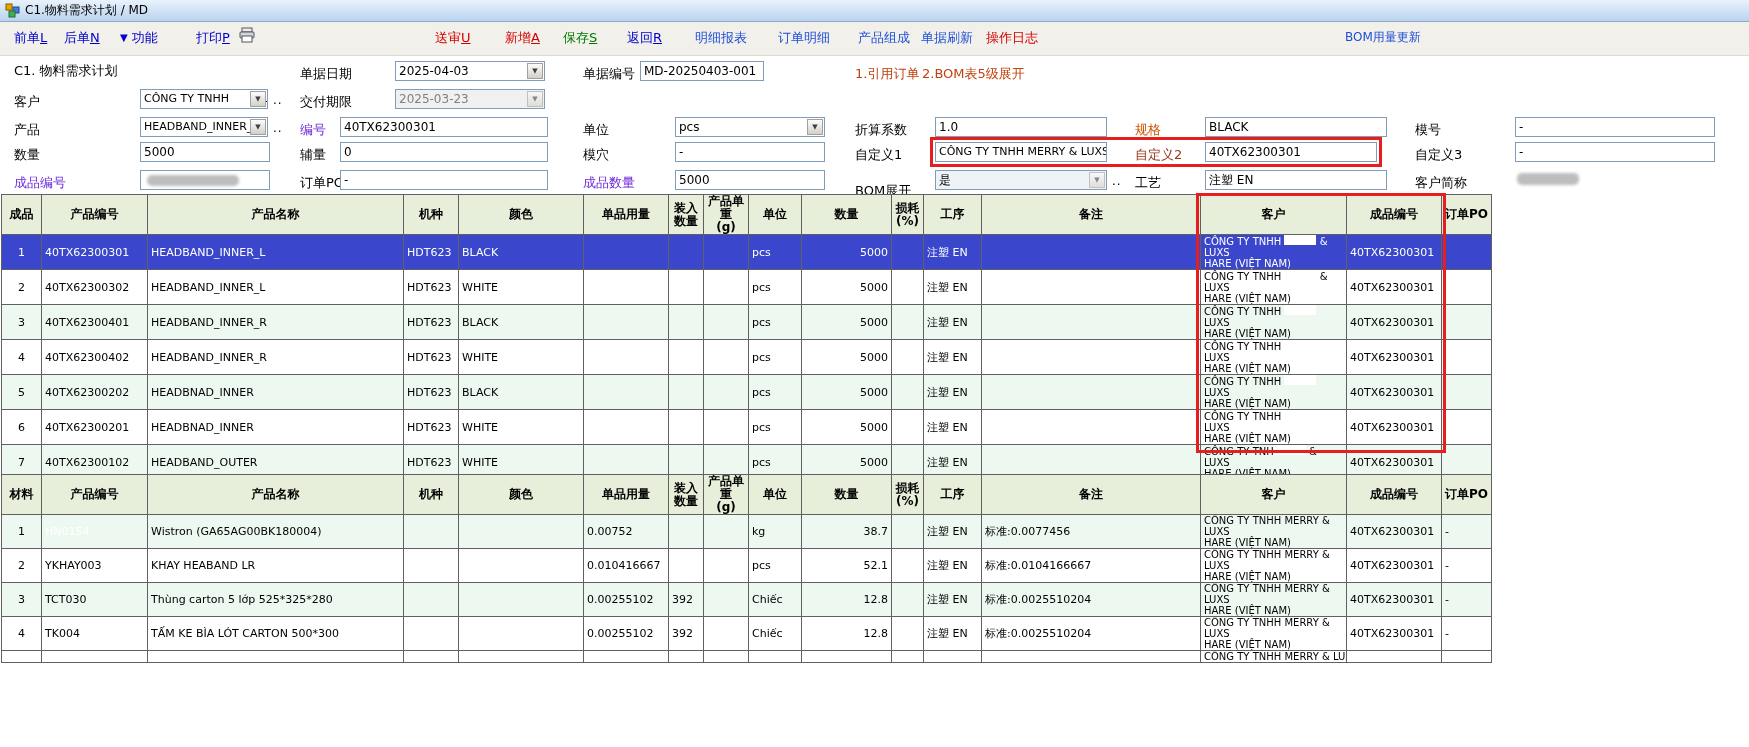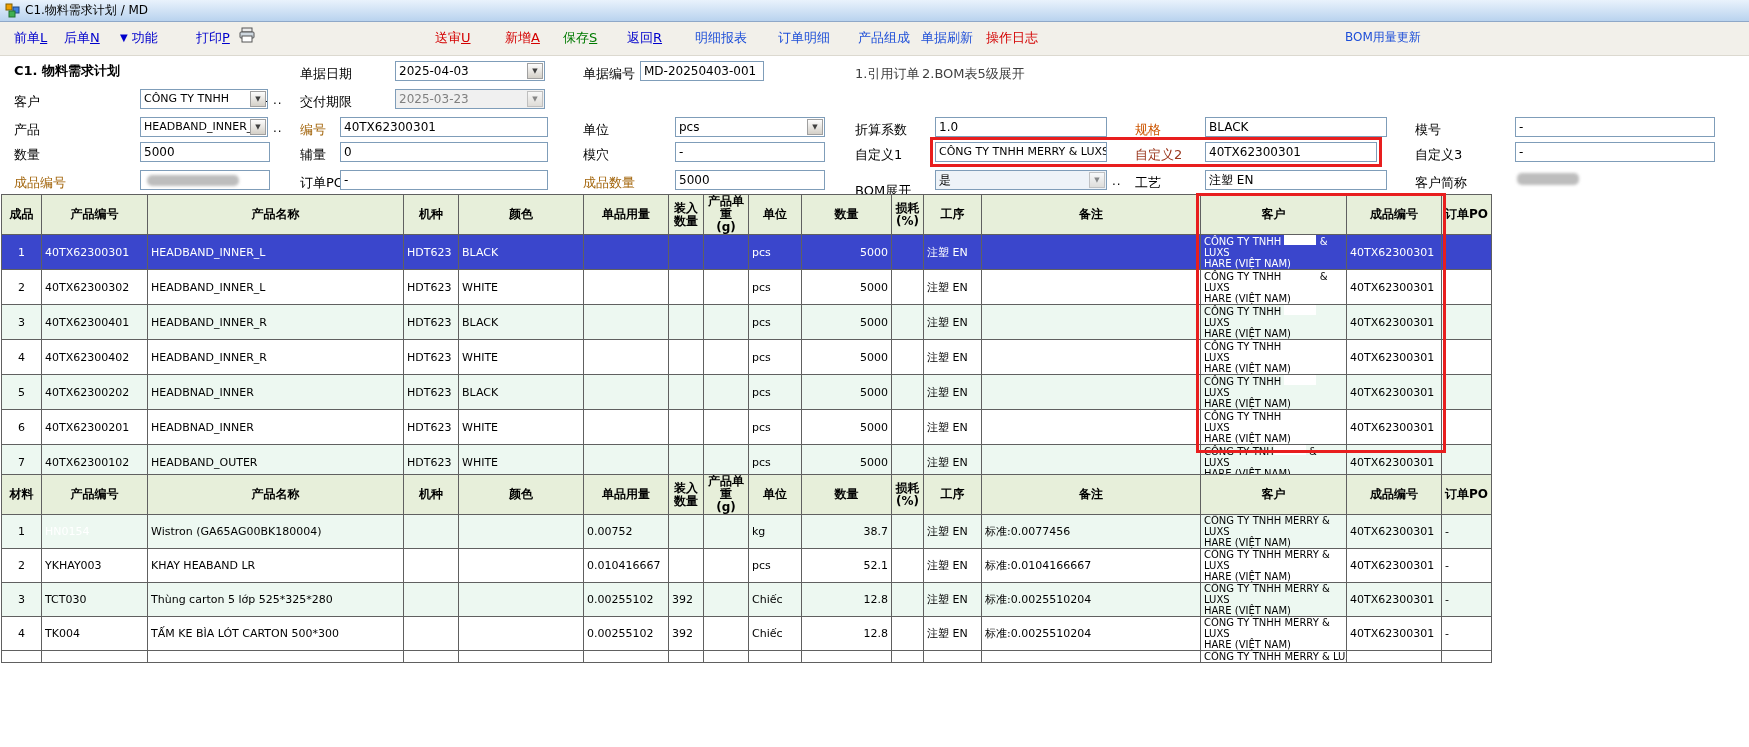--- a/index.html
+++ b/index.html
@@ -4,23 +4,23 @@
 <style>
 *{margin:0;padding:0;box-sizing:border-box}
 html,body{width:1749px;height:747px}
 body{position:relative;background:#fff;font-family:"DejaVu Sans","Liberation Sans",sans-serif;font-size:12px;color:#000;overflow:hidden}
 .titlebar{position:absolute;left:0;top:0;width:100%;height:22px;background:linear-gradient(#e9f2fc,#b9d3ee);border-bottom:1px solid #8fa8c8;display:flex;align-items:center;gap:5px;padding-left:5px;font-size:12px}
 .toolbar{position:absolute;top:22px;left:0;width:100%;height:34px;background:#f2f0ea;border-bottom:1px solid #dcd9d0}
 .tbtn{position:absolute;top:7px;font-size:13px;background:none;border:none;font-family:inherit;cursor:pointer;white-space:nowrap}
 .tbtn .key{text-decoration:underline}
 .c-blue{color:#0000cc}.c-red{color:#d40000}.c-green{color:#007a00}.c-black{color:#1d4ed8}
 .lbl{position:absolute;font-size:13px;white-space:nowrap}
-.lbl-bold{font-weight:bold}
-.lbl-red{color:#a16207}.lbl-orange{color:#cc5500}.lbl-dred{color:#99341a}
-.link{position:absolute;font-size:13px;color:#404040;cursor:pointer;white-space:nowrap}
+.lbl-bold{font-weight:normal}
+.lbl-red{color:#6d28d9}.lbl-orange{color:#cc5500}.lbl-dred{color:#99341a}
+.link{position:absolute;font-size:13px;color:#c2410c;cursor:pointer;white-space:nowrap}
 .inp{position:absolute;height:20px;background:#fff;border:1px solid #7f9db9;font-size:12px;line-height:18px;padding:0 3px;white-space:nowrap;overflow:hidden}
 .inp.small{font-size:11px}
 .inp.dis{background:#f0f0f0;color:#808080}
 .inp.lite{background:#eef3f8}
 .arrowbox{position:absolute;top:1px;right:1px;width:16px;height:16px;background:linear-gradient(#fdfdfd,#d4d0c8);border:1px solid #a0a0a0;font-size:7px;line-height:14px;text-align:center;color:#404040}
 .dots{position:absolute;font-size:12px;letter-spacing:1px;cursor:pointer}
 .grid{position:absolute;left:1px;border-collapse:collapse;table-layout:fixed;width:1490px;background:#fff}
 .grid th,.grid td{border:1px solid #606060;overflow:hidden;padding:0 3px;vertical-align:middle}
 .grid th{background:#e7efda;font-size:12px;font-weight:bold;text-align:center;height:28px;line-height:13px}
 .grid td{font-size:11px;height:30px;line-height:13px;white-space:nowrap}

